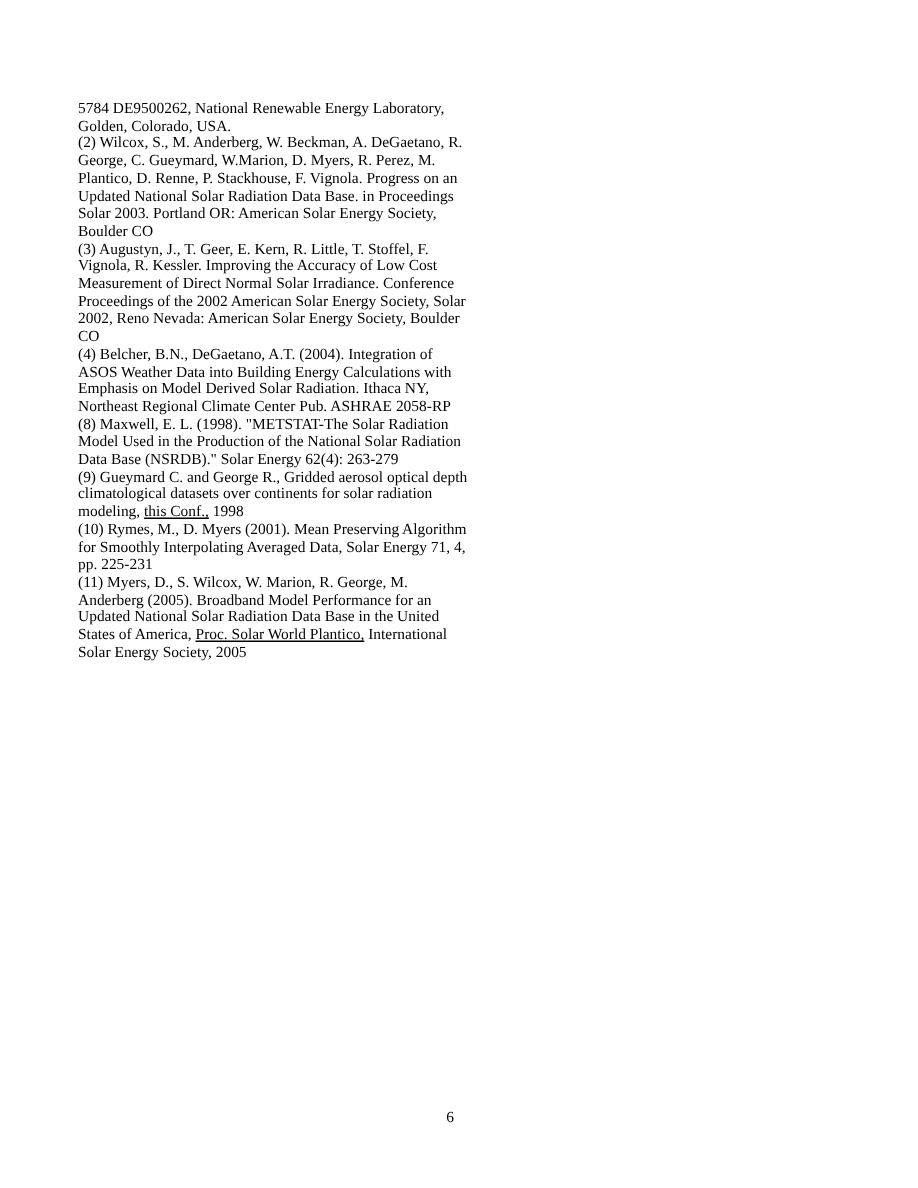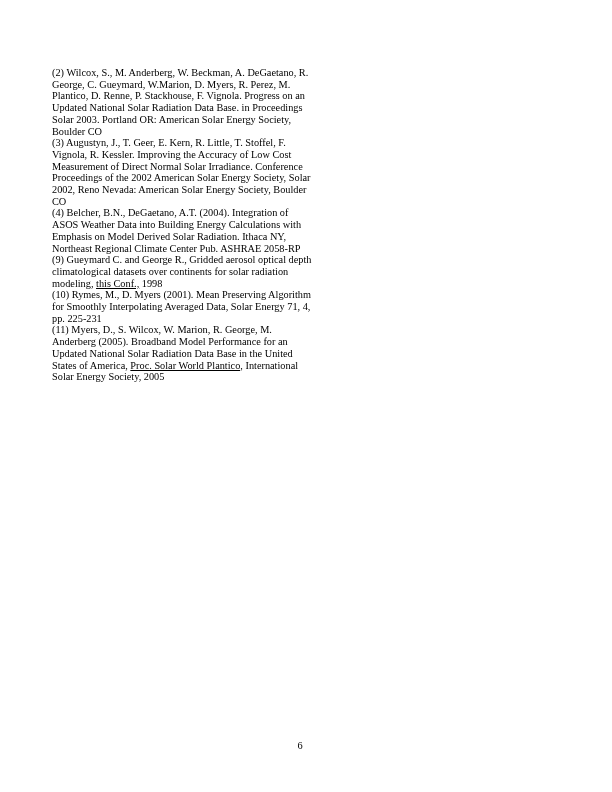--- a/index.html
+++ b/index.html
@@ -42,21 +42,23 @@
     text-align: center;
     font-size: 10.3px;
     line-height: 11.7px;
   }
 </style>
 </head>
 <body>
 
 <div class="page">
   <div class="references-column" id="references-list">
+      <p class="reference"><span class="seg-plain">5784 DE9500262, National Renewable Energy Laboratory, Golden, Colorado, USA.</span></p>
       <p class="reference"><span class="seg-plain">(2) Wilcox, S., M. Anderberg, W. Beckman, A. DeGaetano, R. George, C. Gueymard, W.Marion, D. Myers, R. Perez, M. Plantico, D. Renne, P. Stackhouse, F. Vignola. Progress on an Updated National Solar Radiation Data Base. in Proceedings Solar 2003. Portland OR: American Solar Energy Society, Boulder CO</span></p>
       <p class="reference"><span class="seg-plain">(3) Augustyn, J., T. Geer, E. Kern, R. Little, T. Stoffel, F. Vignola, R. Kessler. Improving the Accuracy of Low Cost Measurement of Direct Normal Solar Irradiance. Conference Proceedings of the 2002 American Solar Energy Society, Solar 2002, Reno Nevada: American Solar Energy Society, Boulder CO</span></p>
       <p class="reference"><span class="seg-plain">(4) Belcher, B.N., DeGaetano, A.T. (2004). Integration of ASOS Weather Data into Building Energy Calculations with Emphasis on Model Derived Solar Radiation. Ithaca NY, Northeast Regional Climate Center Pub. ASHRAE 2058-RP</span></p>
+      <p class="reference"><span class="seg-plain">(8) Maxwell, E. L. (1998). "METSTAT-The Solar Radiation Model Used in the Production of the National Solar Radiation Data Base (NSRDB)." Solar Energy 62(4): 263-279</span></p>
       <p class="reference"><span class="seg-plain">(9) Gueymard C. and George R., Gridded aerosol optical depth climatological datasets over continents for solar radiation modeling, </span><span class="seg-underline">this Conf.,</span><span class="seg-plain"> 1998</span></p>
       <p class="reference"><span class="seg-plain">(10) Rymes, M., D. Myers (2001). Mean Preserving Algorithm for Smoothly Interpolating Averaged Data, Solar Energy 71, 4, pp. 225-231</span></p>
       <p class="reference"><span class="seg-plain">(11) Myers, D., S. Wilcox, W. Marion, R. George, M. Anderberg (2005). Broadband Model Performance for an Updated National Solar Radiation Data Base in the United States of America, </span><span class="seg-underline">Proc. Solar World Plantico,</span><span class="seg-plain"> International Solar Energy Society, 2005</span></p>
     </div>
   <div class="page-number">6</div>
 </div>
 
 </body></html>

